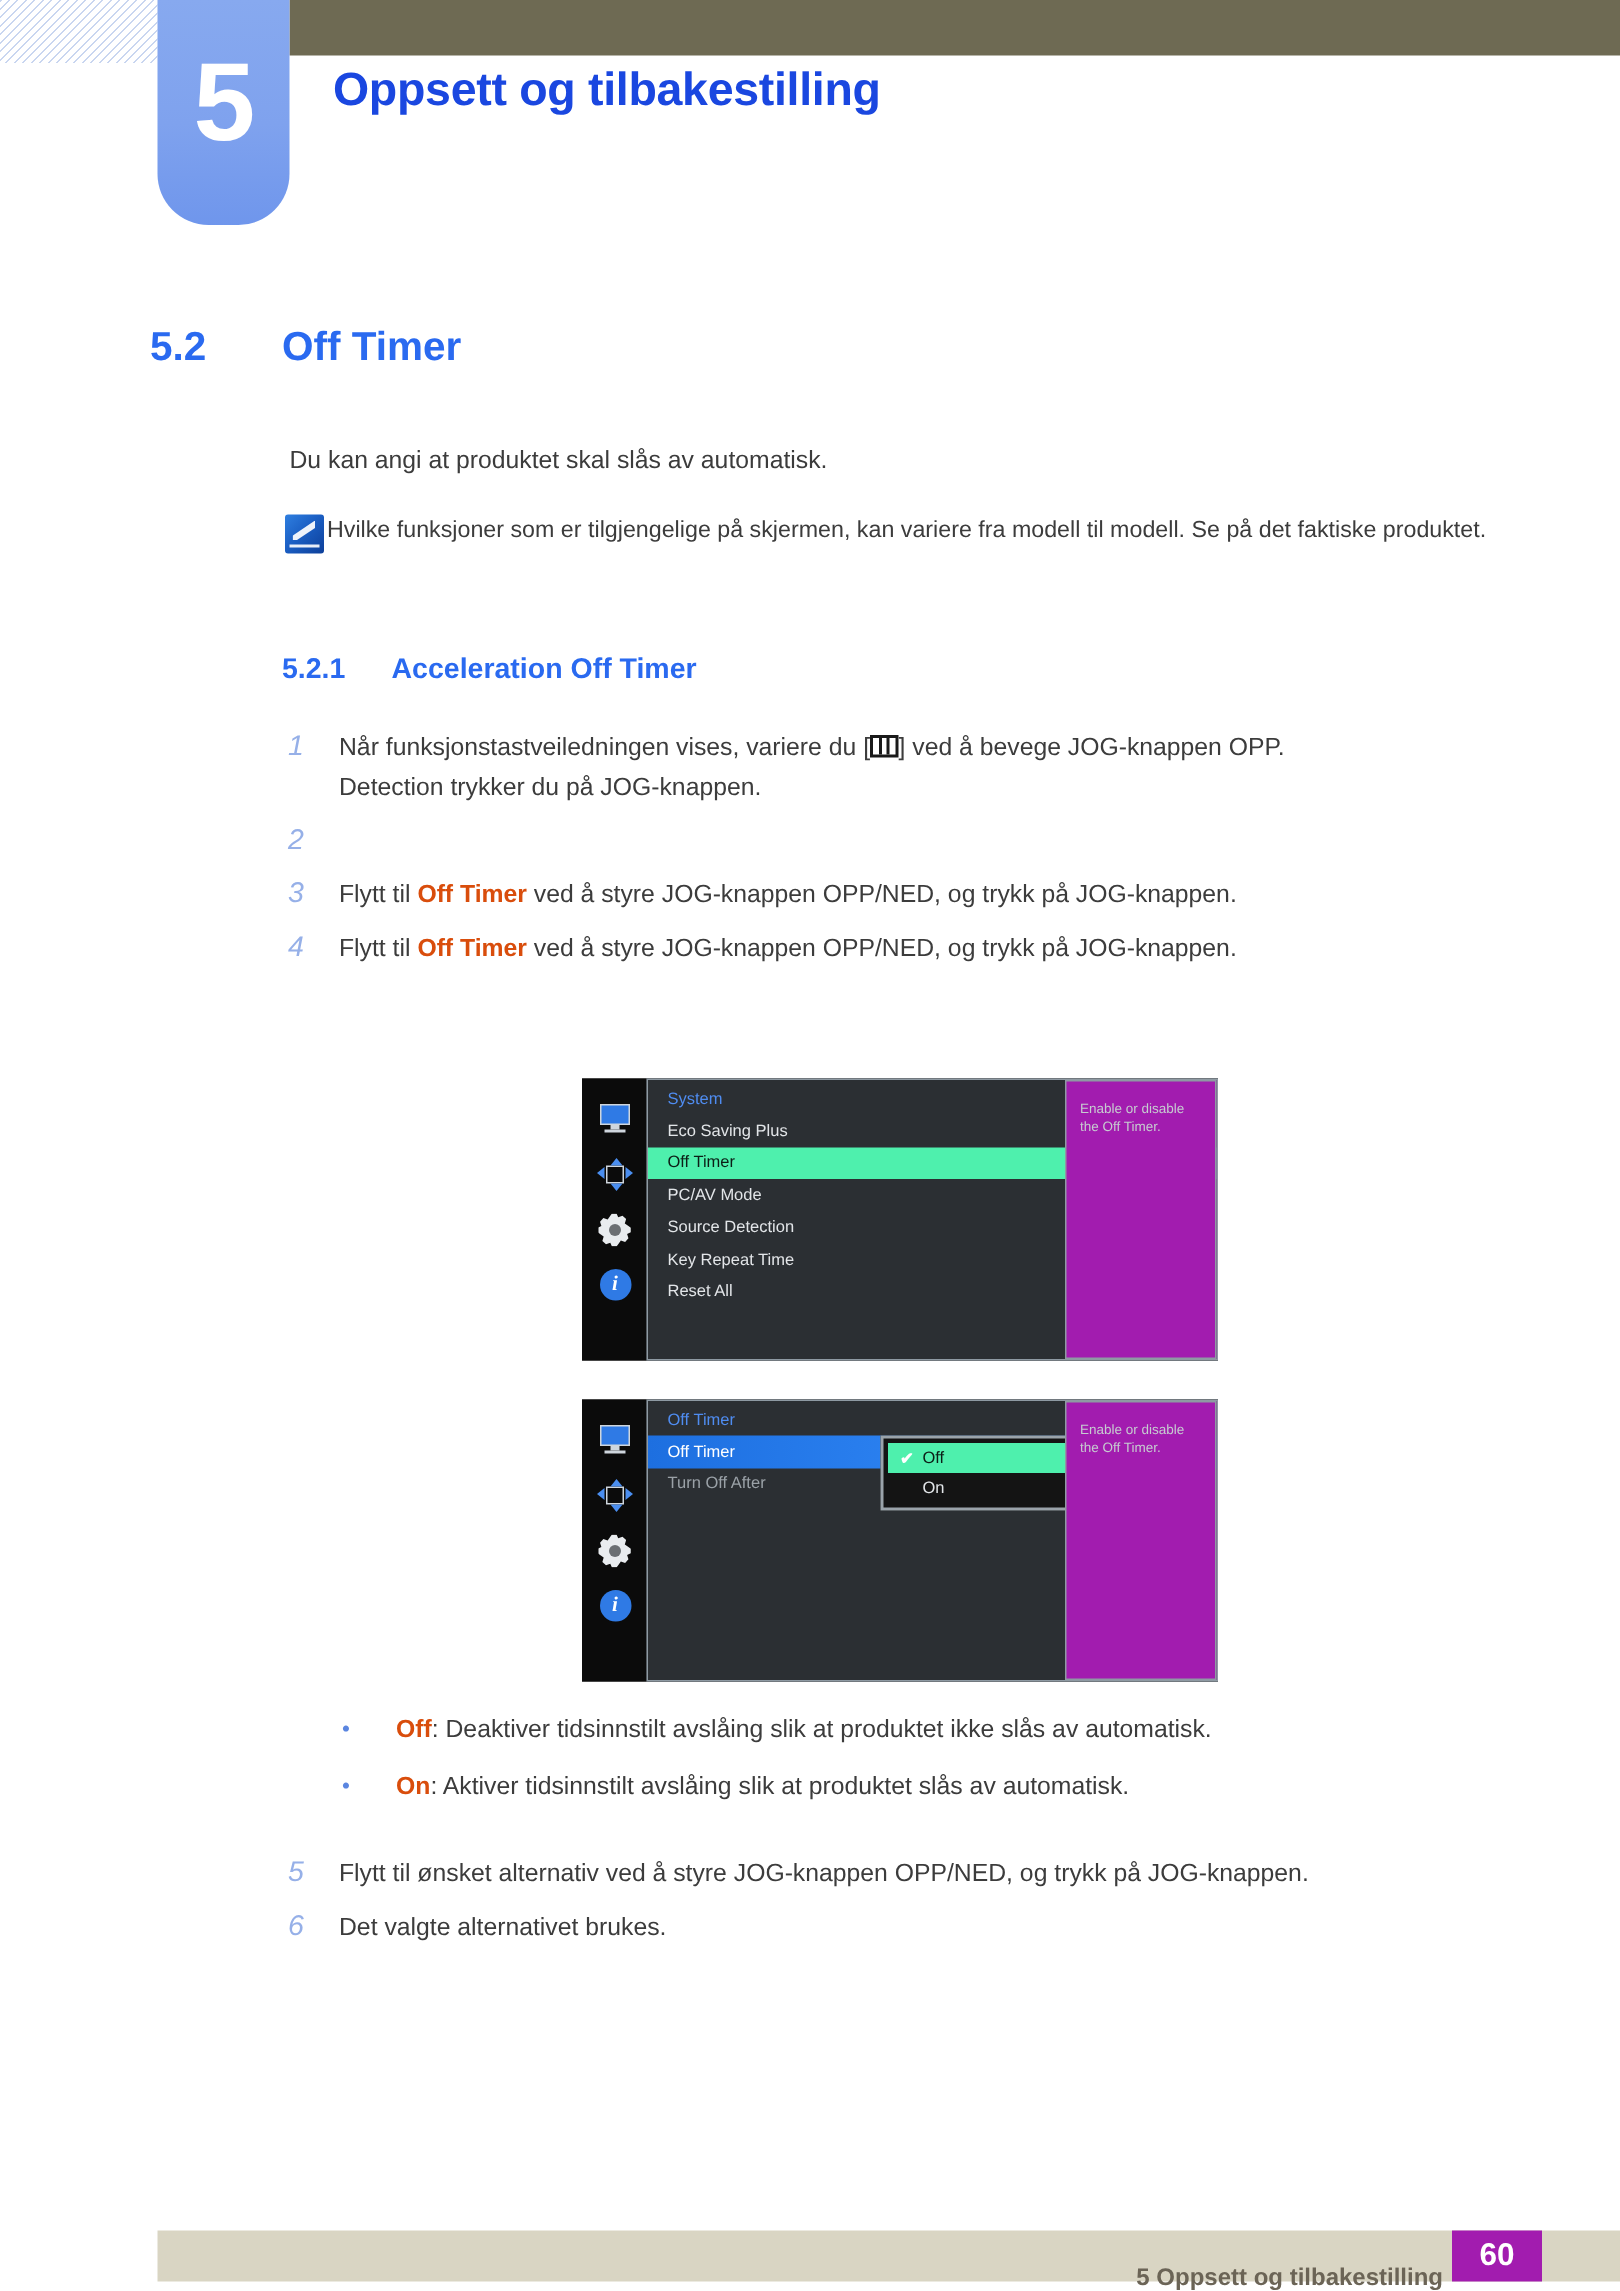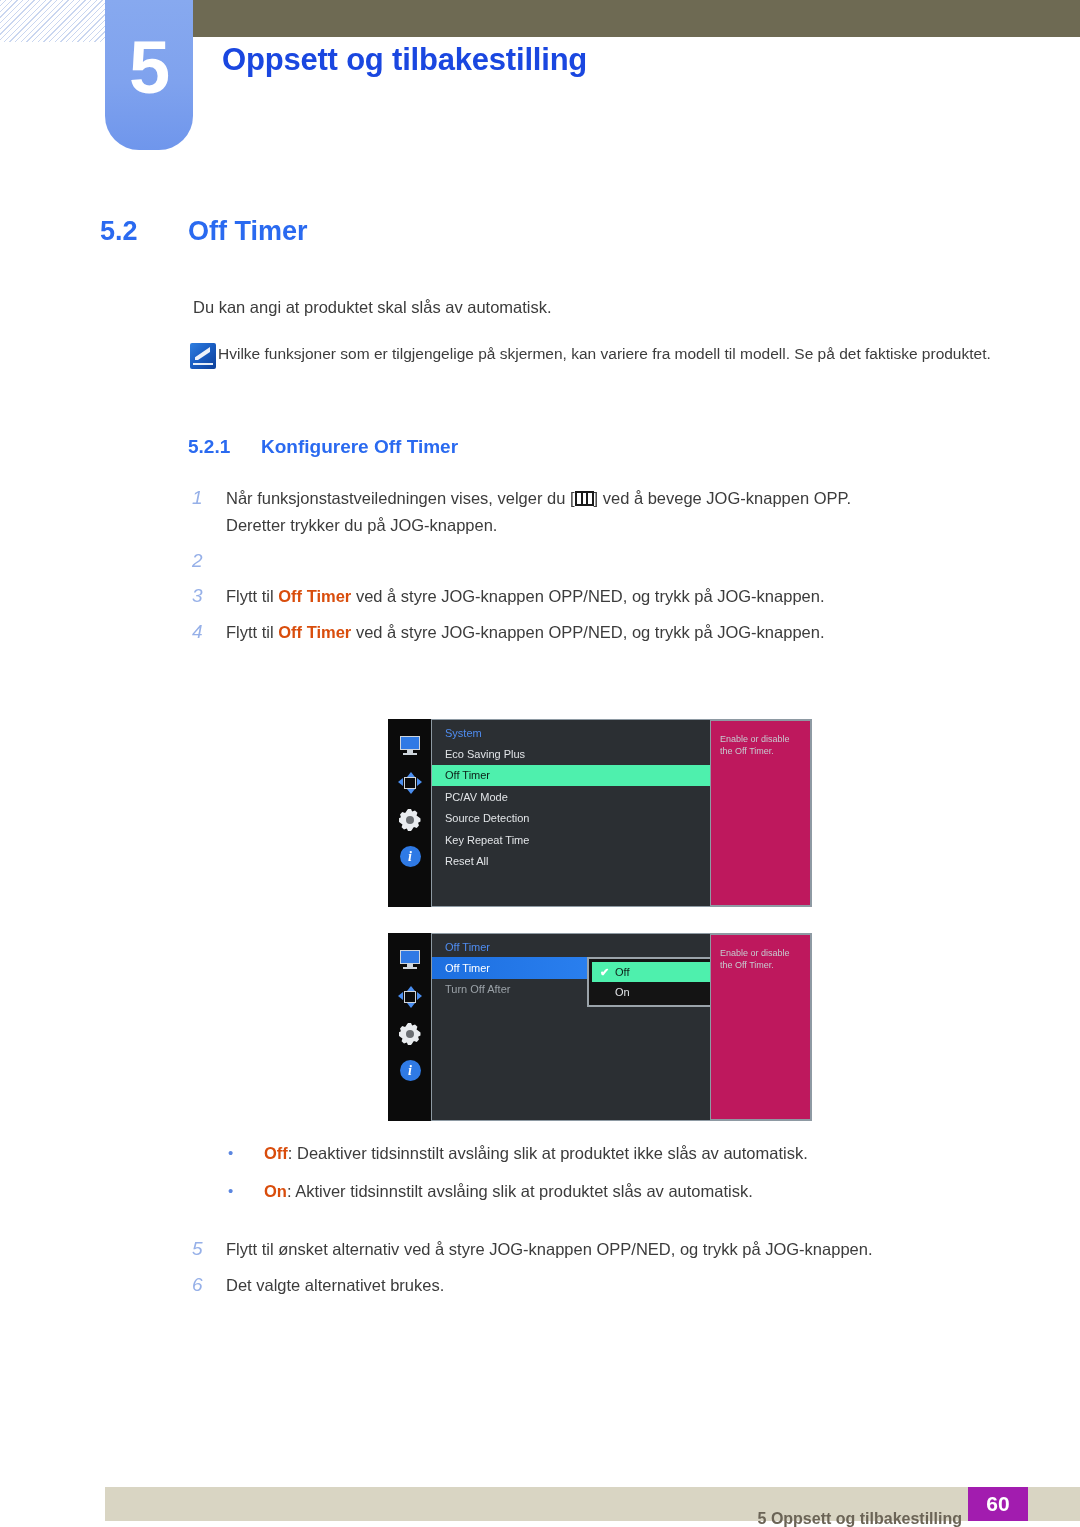--- a/index.html
+++ b/index.html
@@ -302,21 +302,21 @@
     border-bottom: 4px solid transparent;
     border-left: 5px solid #c9ced2;
   }
   .osd-row.sel-green .arrow { border-left-color: #0c1f17; }
   .osd-row.dim { color: #9aa1a7; }
 
   .osd-help {
     position: absolute;
     right: 0; top: 0;
     width: 101px; height: 100%;
-    background: #be185d;
+    background: #a21caf;
     border: 1px solid #8e9aa3;
     box-sizing: border-box;
     color: #c6cbd0;
     font-size: 9px;
     line-height: 12px;
     padding: 12px 9px;
   }
 
   .osd-popup {
     position: absolute;
@@ -416,30 +416,30 @@
 </div>
 
 <div class="intro">Du kan angi at produktet skal slås av automatisk.</div>
 
 <div class="note">
   <div class="note-icon"></div>
   <div class="note-text">Hvilke funksjoner som er tilgjengelige på skjermen, kan variere fra modell til modell. Se på det faktiske produktet.</div>
 </div>
 
 <div class="sub-head">
-  <span class="num">5.2.1</span><span>Konfigurere Off Timer</span>
+  <span class="num">5.2.1</span><span>Acceleration Off Timer</span>
 </div>
 
 <div class="steps">
 
   <div class="step">
     <div class="step-num">1</div>
     <div class="step-body">
-      <span>Når funksjonstastveiledningen vises, velger du [</span><span class="keyglyph"></span><span>] ved å bevege JOG-knappen OPP.</span>
-      <span class="cont">Deretter trykker du på JOG-knappen.</span>
+      <span>Når funksjonstastveiledningen vises, variere du [</span><span class="keyglyph"></span><span>] ved å bevege JOG-knappen OPP.</span>
+      <span class="cont">Detection trykker du på JOG-knappen.</span>
     </div>
   </div>
 
   <div class="step">
     <div class="step-num">2</div>
   </div>
 
   <div class="step">
     <div class="step-num">3</div>
     <div class="step-body">

